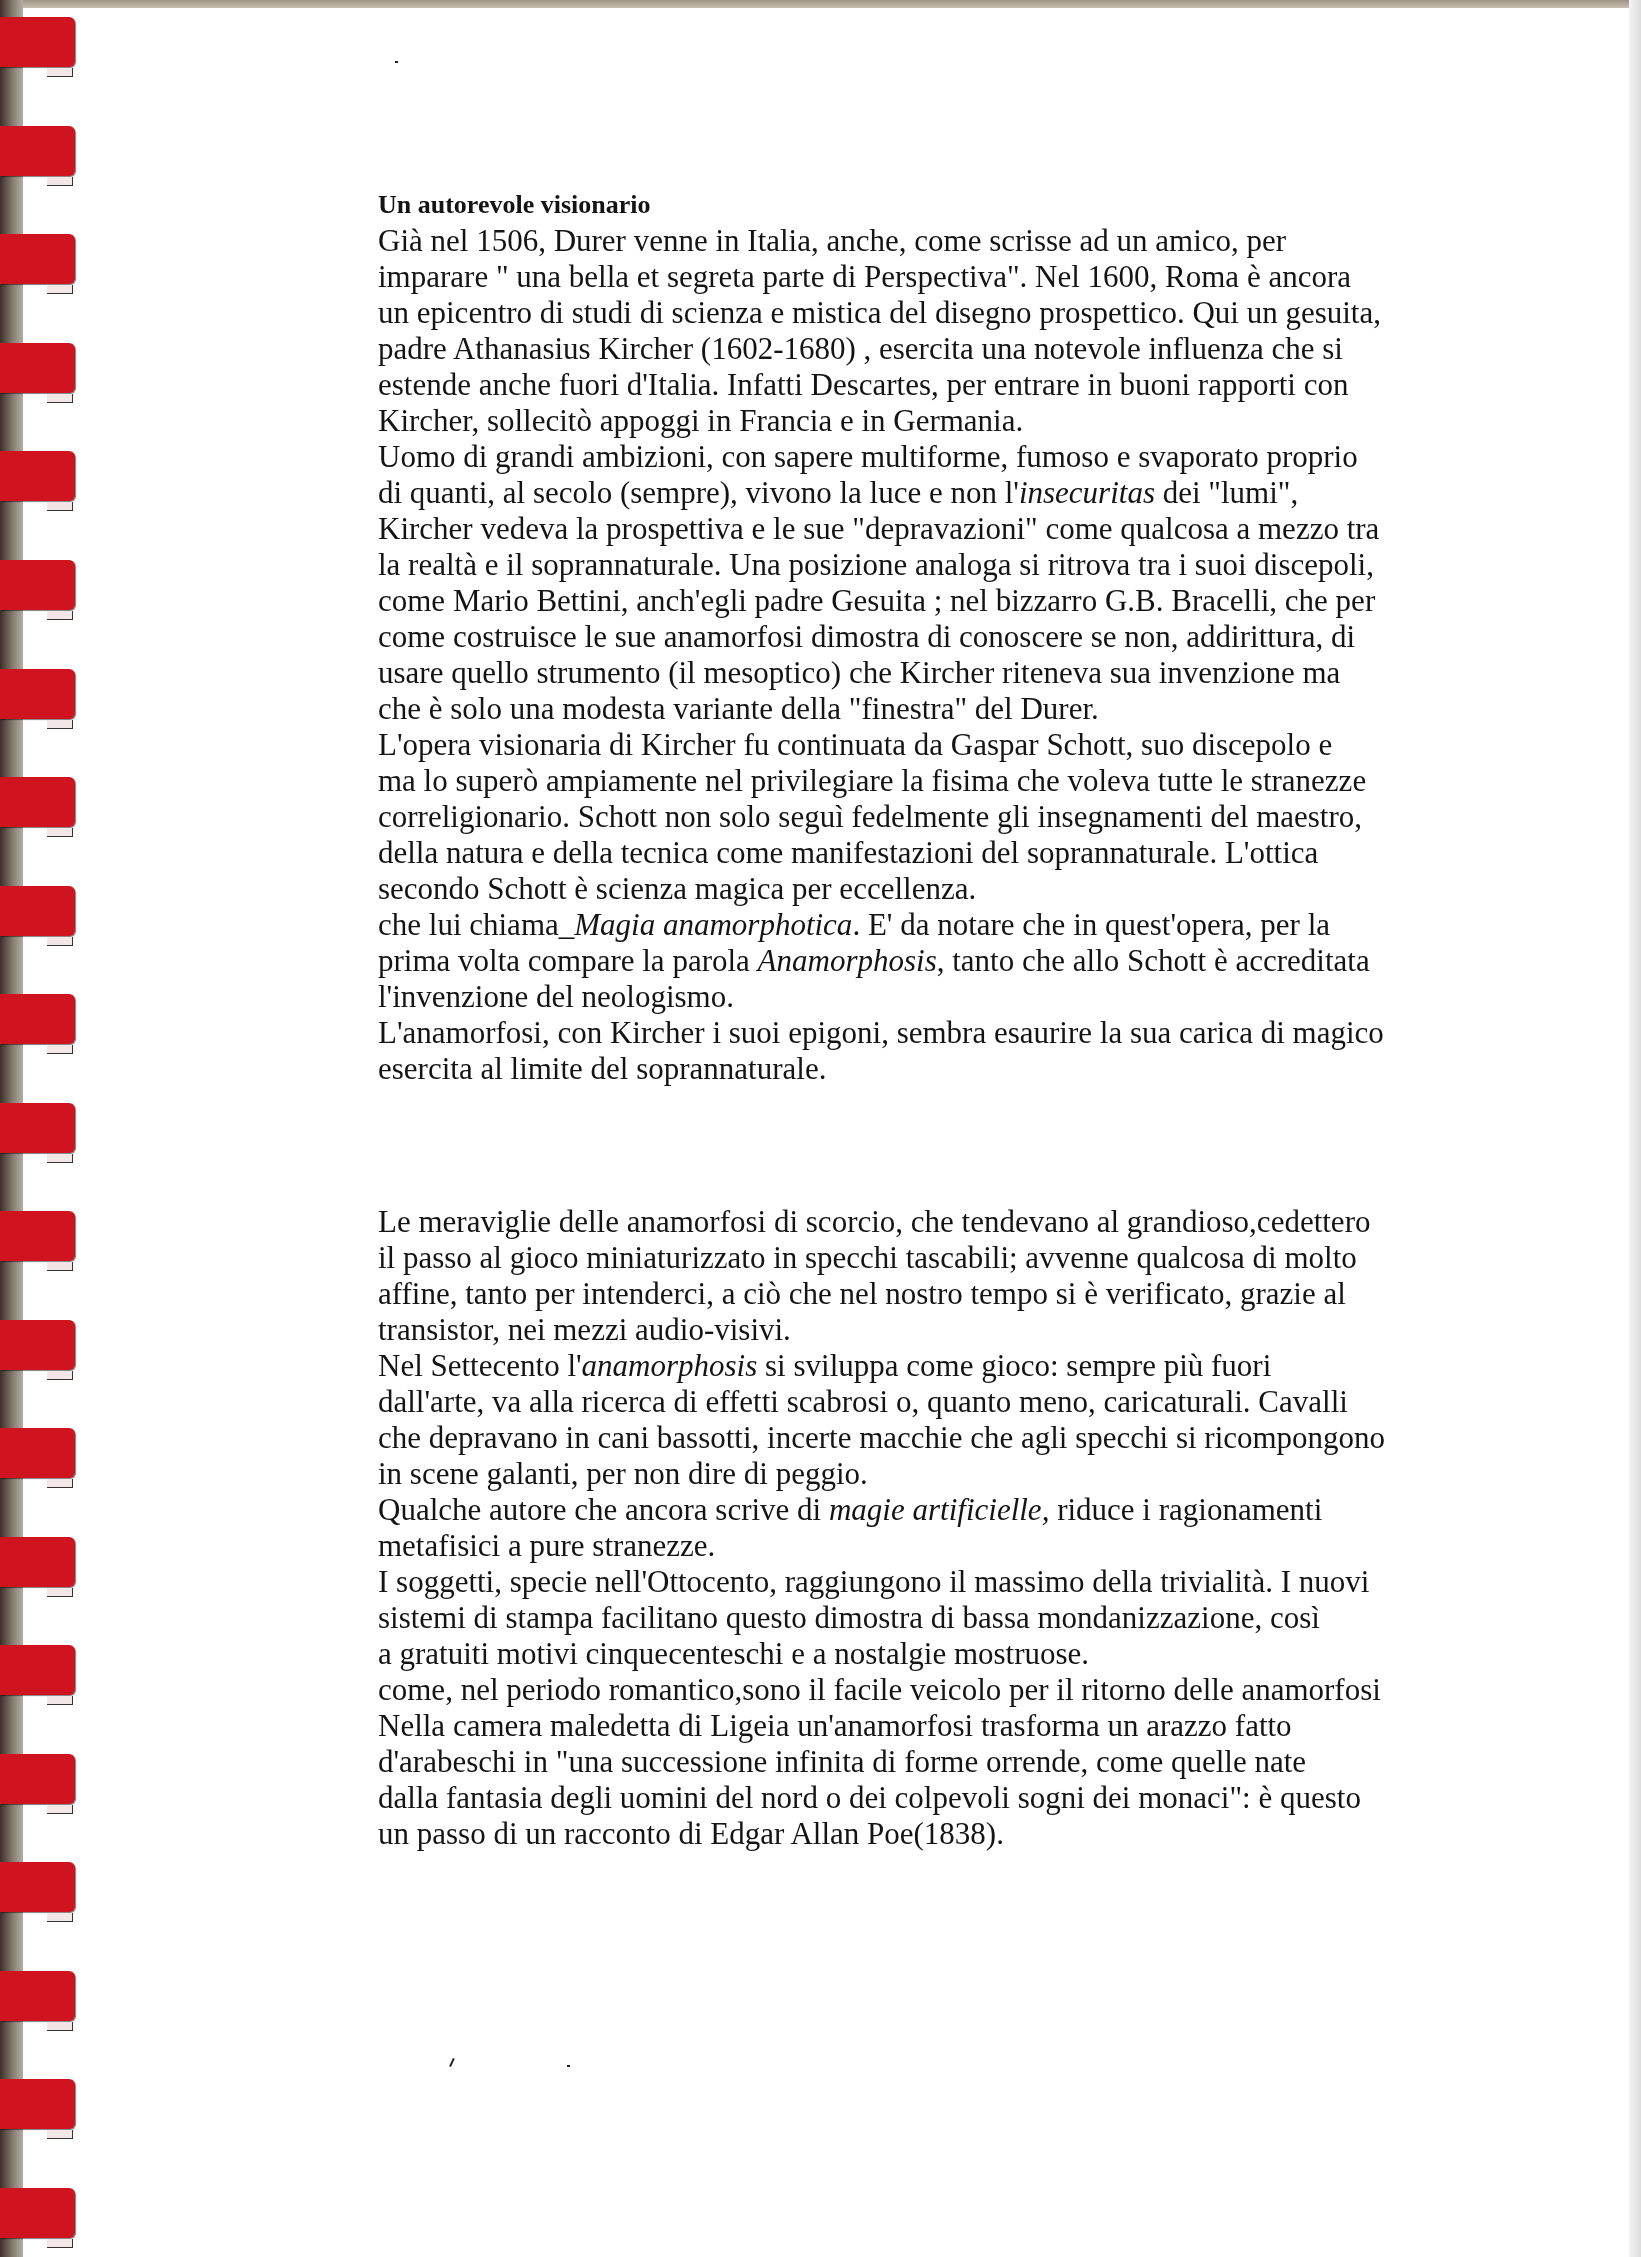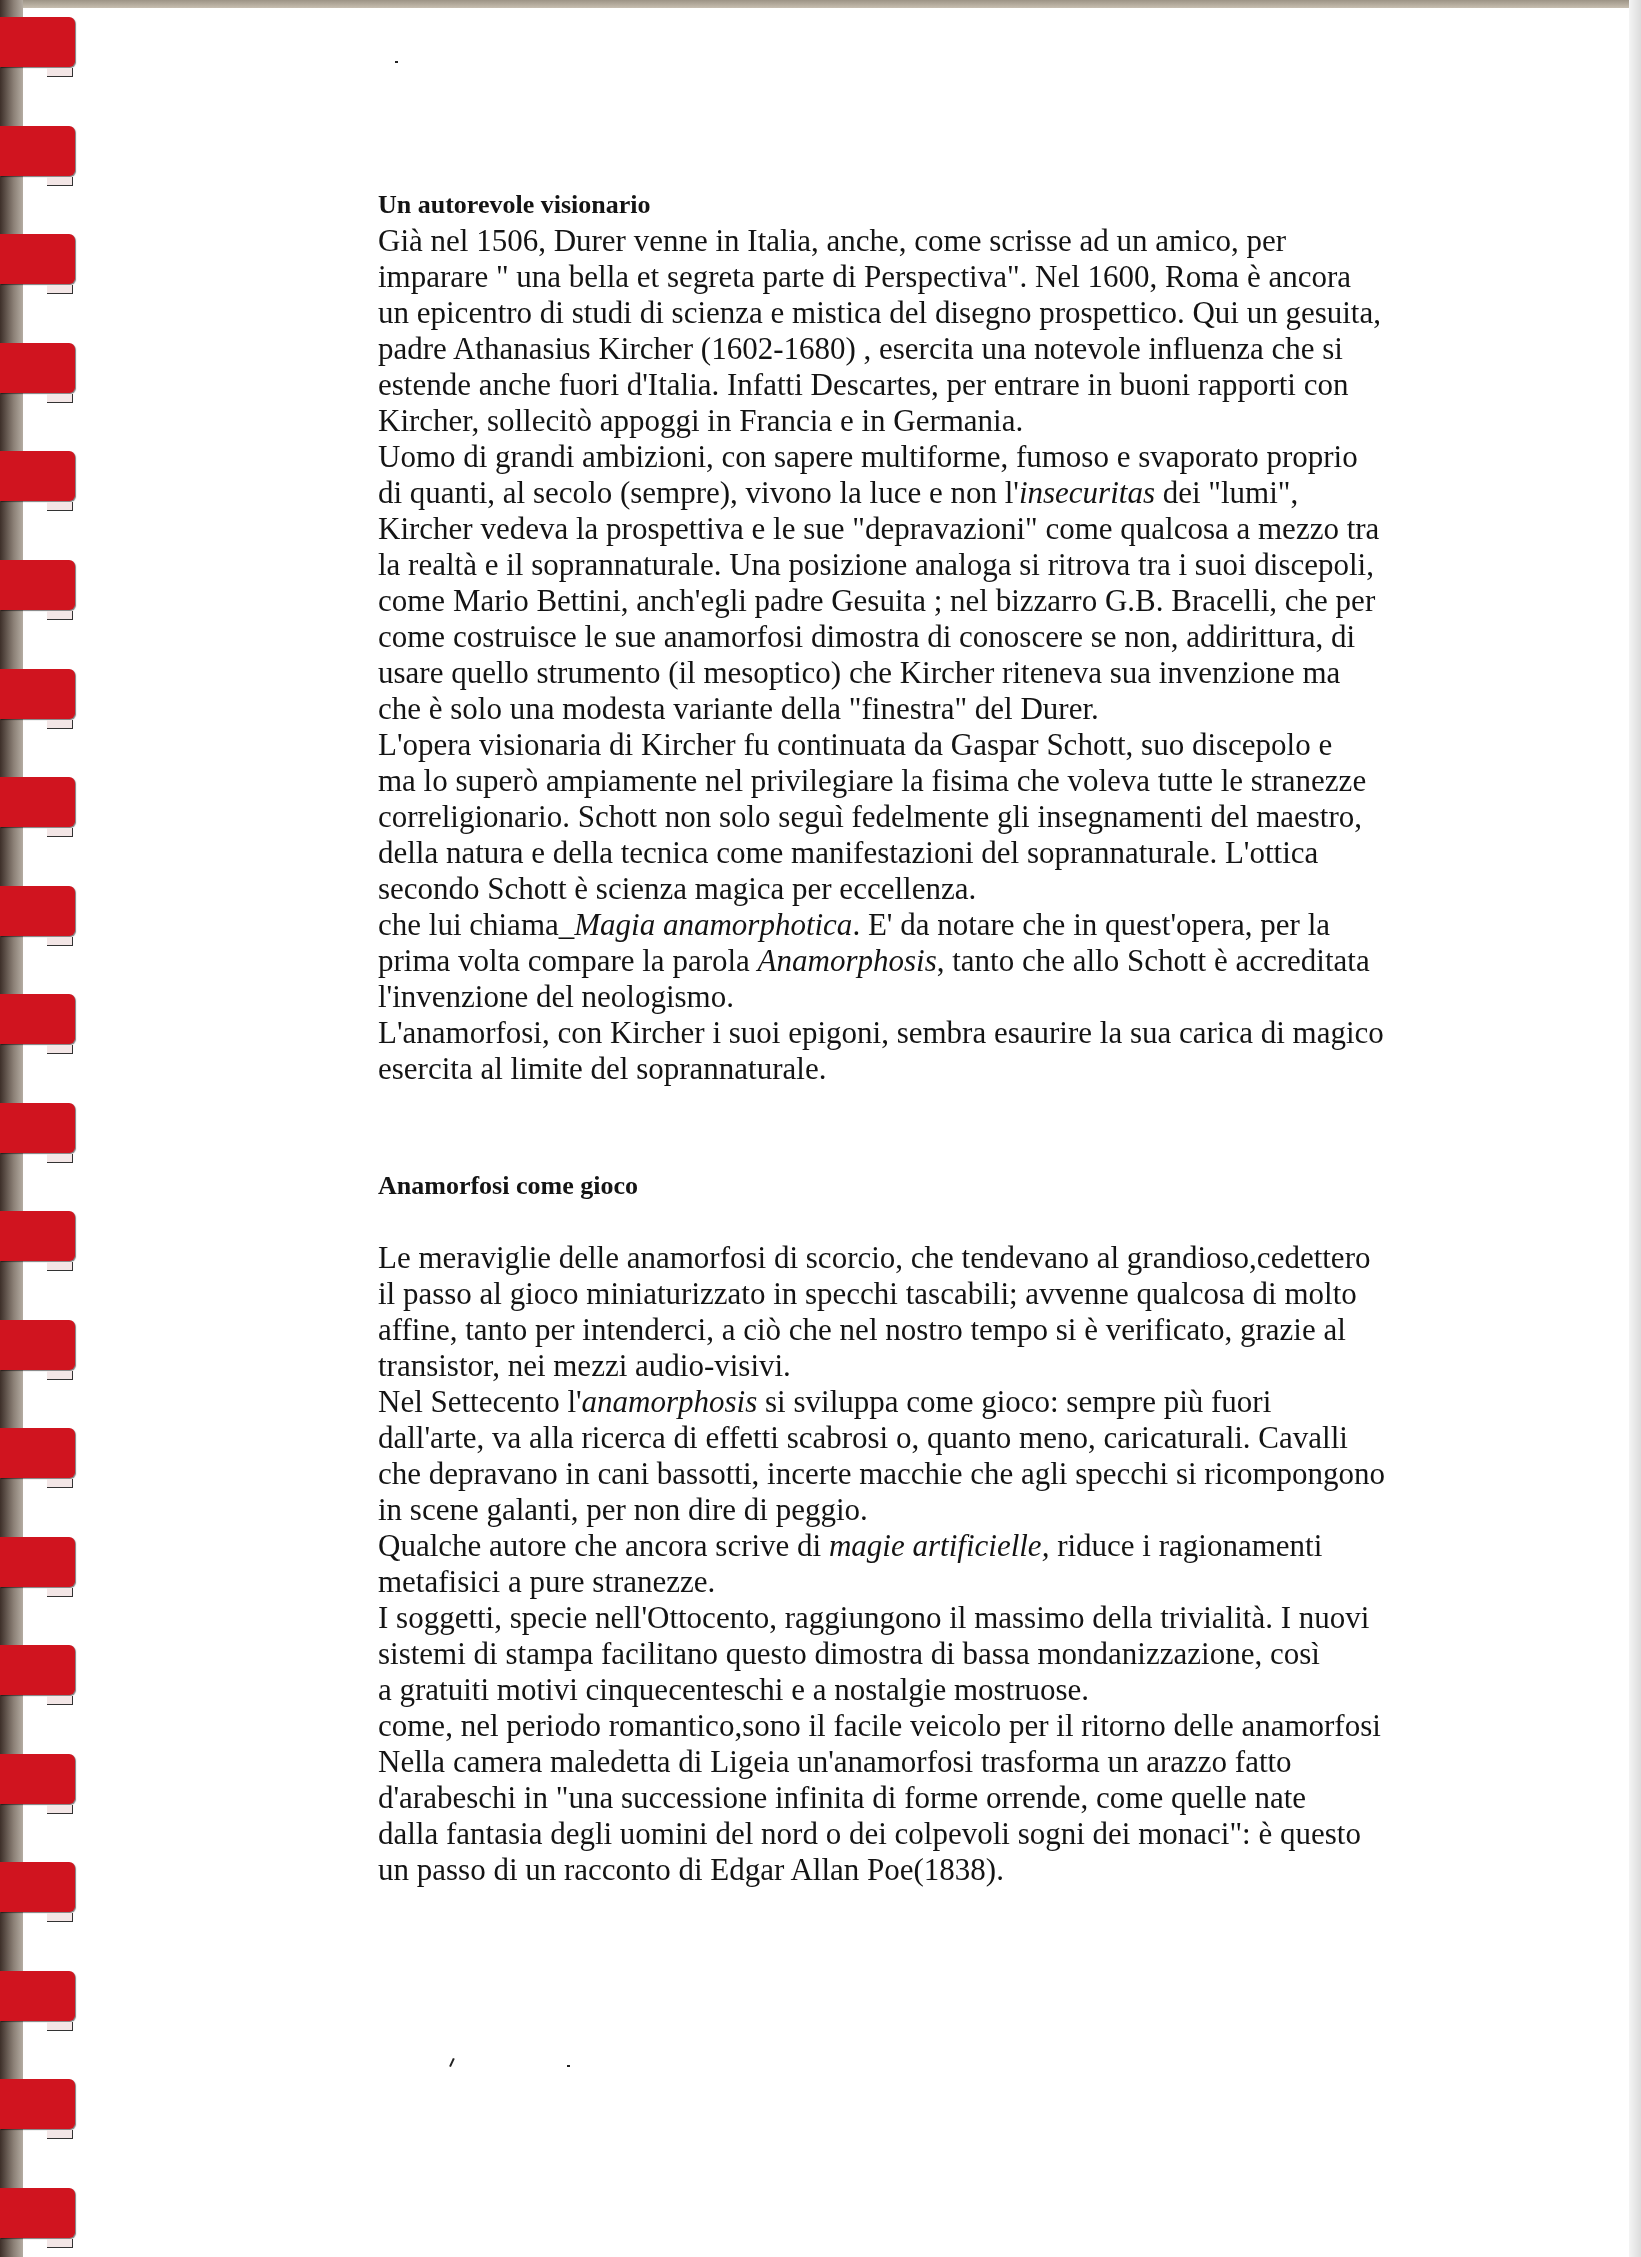--- a/index.html
+++ b/index.html
@@ -103,21 +103,20 @@
         <p class="line"><span>secondo Schott è scienza magica per eccellenza.</span></p>
         <p class="line"><span>che lui chiama_</span><em>Magia anamorphotica</em><span>. E' da notare che in quest'opera, per la</span></p>
         <p class="line"><span>prima volta compare la parola </span><em>Anamorphosis</em><span>, tanto che allo Schott è accreditata</span></p>
         <p class="line"><span>l'invenzione del neologismo.</span></p>
         <p class="line"><span>L'anamorfosi, con Kircher i suoi epigoni, sembra esaurire la sua carica di magico</span></p>
         <p class="line"><span>esercita al limite del soprannaturale.</span></p>
       </div>
   </section>
   <div class="gap1"></div>
   <section>
-    <h2>Anamorfosi come gioco</h2>
     <div class="gap2"></div>
     <div id="sec1">
         <p class="line"><span>Le  meraviglie delle anamorfosi di scorcio, che tendevano al grandioso,cedettero</span></p>
         <p class="line"><span>il passo al gioco miniaturizzato in specchi tascabili; avvenne qualcosa di molto</span></p>
         <p class="line"><span>affine, tanto per intenderci, a ciò che nel nostro tempo si è verificato, grazie al</span></p>
         <p class="line"><span>transistor, nei mezzi audio-visivi.</span></p>
         <p class="line"><span>Nel Settecento l'</span><em>anamorphosis</em><span> si sviluppa come   gioco: sempre più fuori</span></p>
         <p class="line"><span>dall'arte, va alla ricerca di effetti scabrosi o, quanto meno, caricaturali. Cavalli</span></p>
         <p class="line"><span>che depravano in cani bassotti, incerte macchie che agli specchi si ricompongono</span></p>
         <p class="line"><span>in scene galanti, per non dire di peggio.</span></p>

